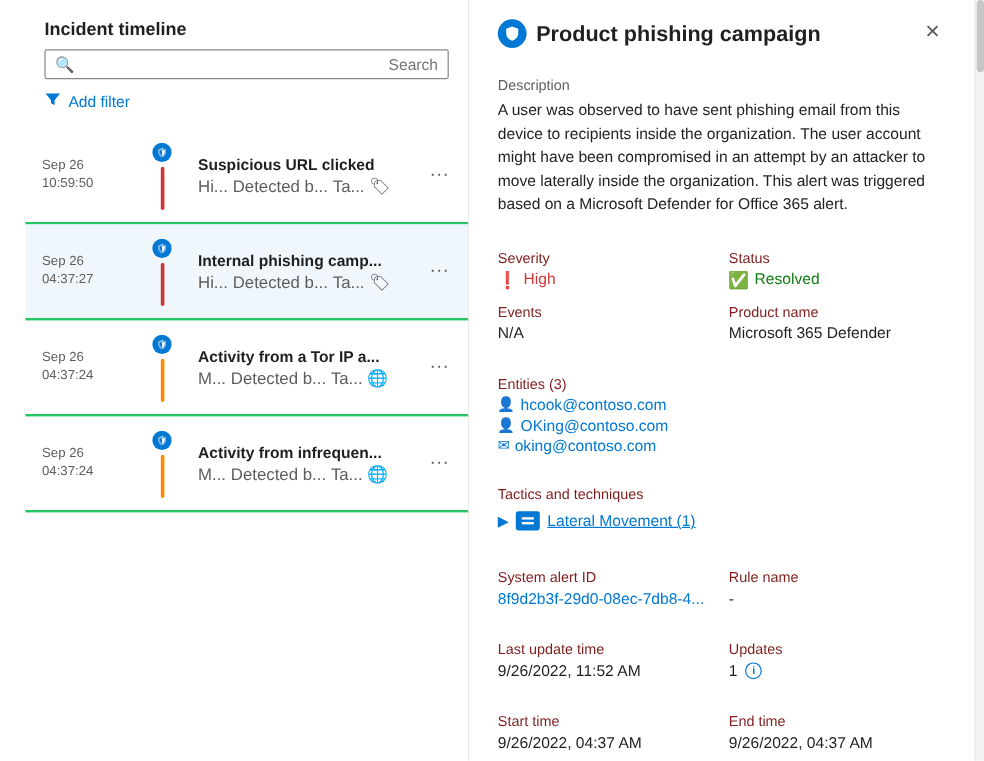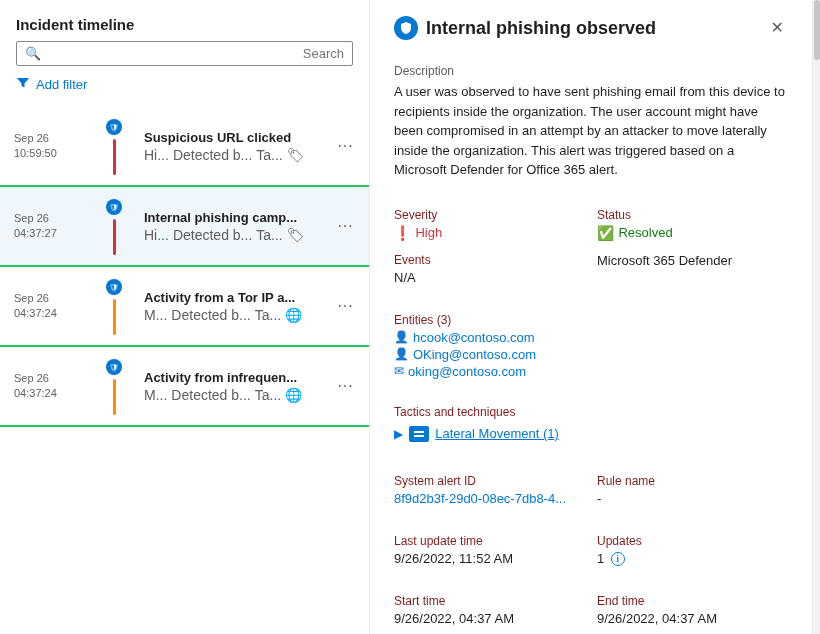--- a/index.html
+++ b/index.html
@@ -16,20 +16,21 @@
 
     
     .left-panel {
       width: 370px;
       min-width: 370px;
       border-right: 1px solid #edebe9;
       display: flex;
       flex-direction: column;
       height: 634px;
       overflow: hidden;
+      margin-left: 21px;
     }
 
     .left-panel-header {
       padding: 16px 16px 8px 16px;
       font-size: 15px;
       font-weight: 600;
       color: #201f1e;
     }
 
     .search-bar {
@@ -482,21 +483,21 @@
 </div>
 
 <div class="right-panel">
   <div class="right-panel-header">
     <div class="right-title-area">
       <div class="shield-icon-lg">
         <svg width="14" height="14" viewBox="0 0 14 14" fill="white">
             <path d="M7 1L2 3v4c0 3 2.5 5.5 5 6 2.5-.5 5-3 5-6V3L7 1z"></path>
           </svg>
       </div>
-      <h2 class="right-title">Internal phishing observed</h2>
+      <h2 class="right-title">Product phishing campaign</h2>
     </div>
     <button class="close-btn">✕</button>
   </div>
 
   <div class="section-label">Description</div>
   <div class="description-text">A user was observed to have sent phishing email from this device to recipients inside the organization. The user account might have been compromised in an attempt by an attacker to move laterally inside the organization. This alert was triggered based on a Microsoft Defender for Office 365 alert.</div>
 
   <div class="divider"></div>
 
   <div class="two-col">
@@ -515,20 +516,21 @@
       </div>
     </div>
   </div>
 
   <div class="two-col">
     <div>
       <div class="field-label">Events</div>
       <div class="field-value">N/A</div>
     </div>
     <div>
+      <div class="field-label">Product name</div>
       <div class="field-value">Microsoft 365 Defender</div>
     </div>
   </div>
 
   <div class="divider"></div>
 
   <div class="entities-section">
     <div class="field-label">Entities (3)</div>
     <a href="#" class="entity-link">
       <span class="entity-icon">👤</span>

